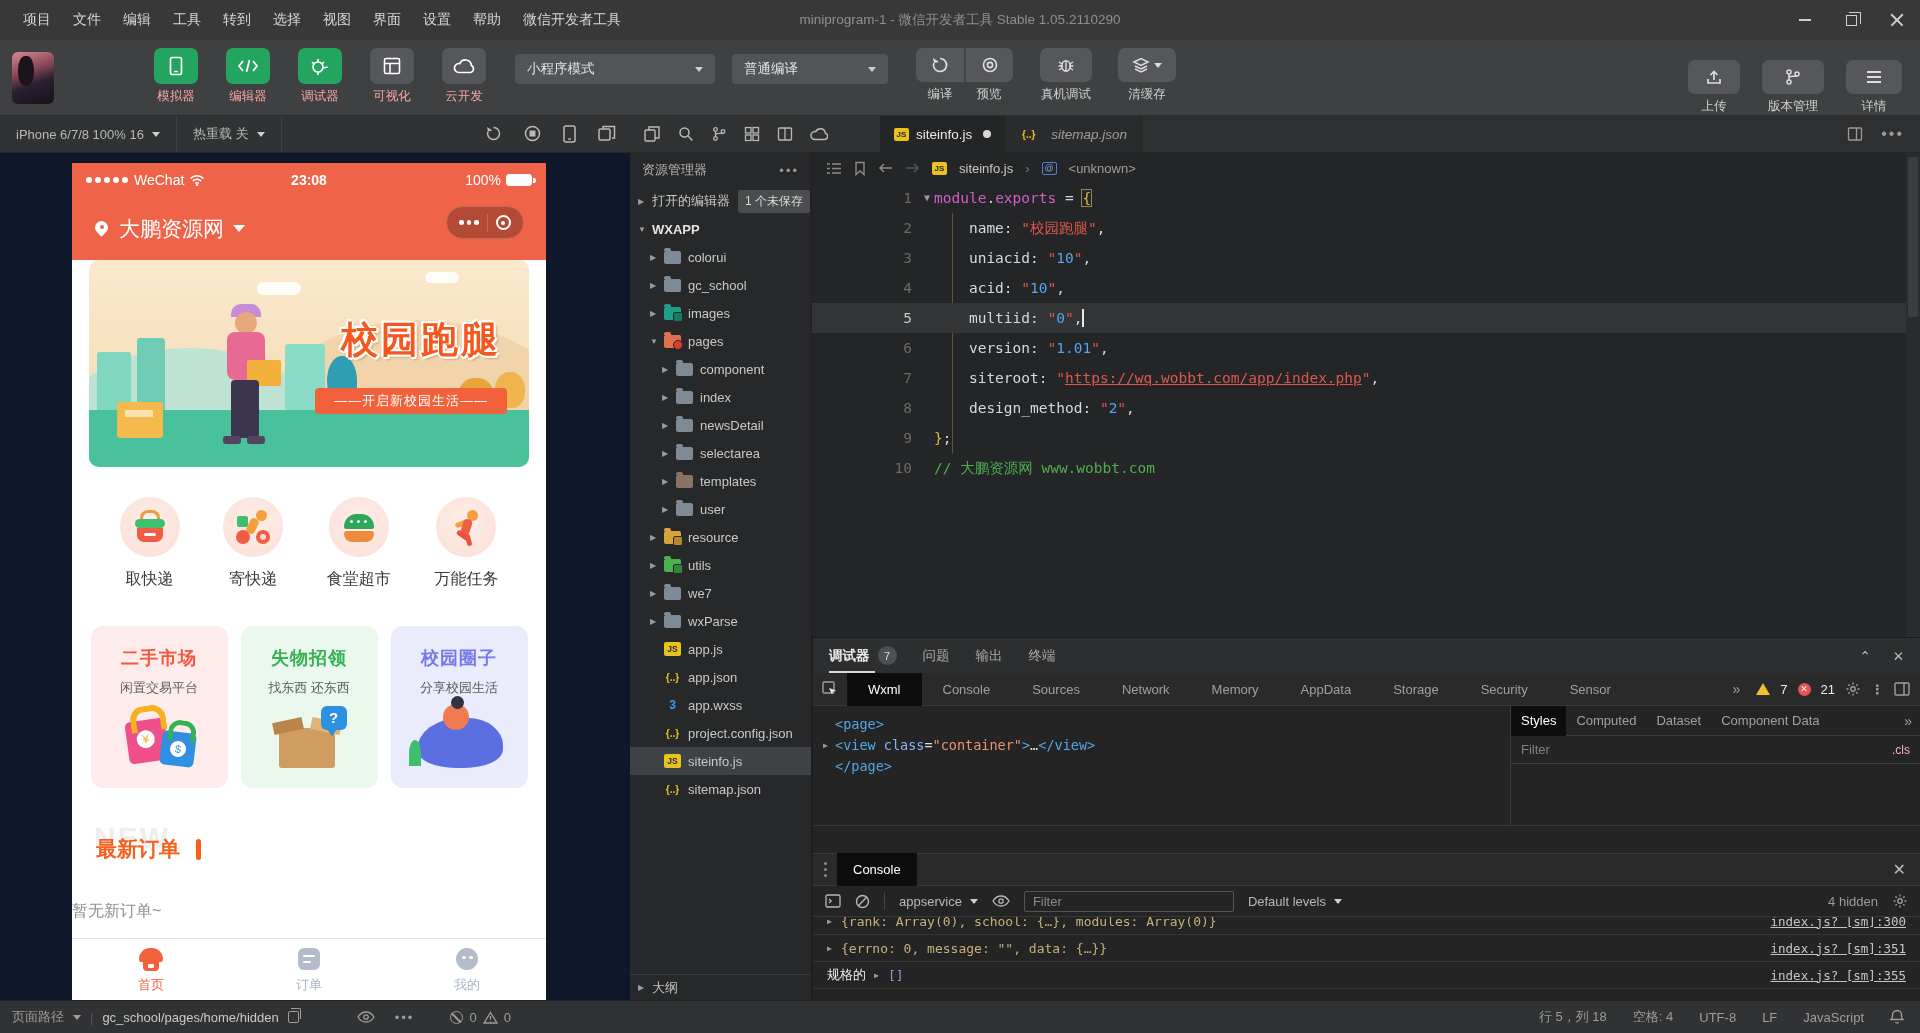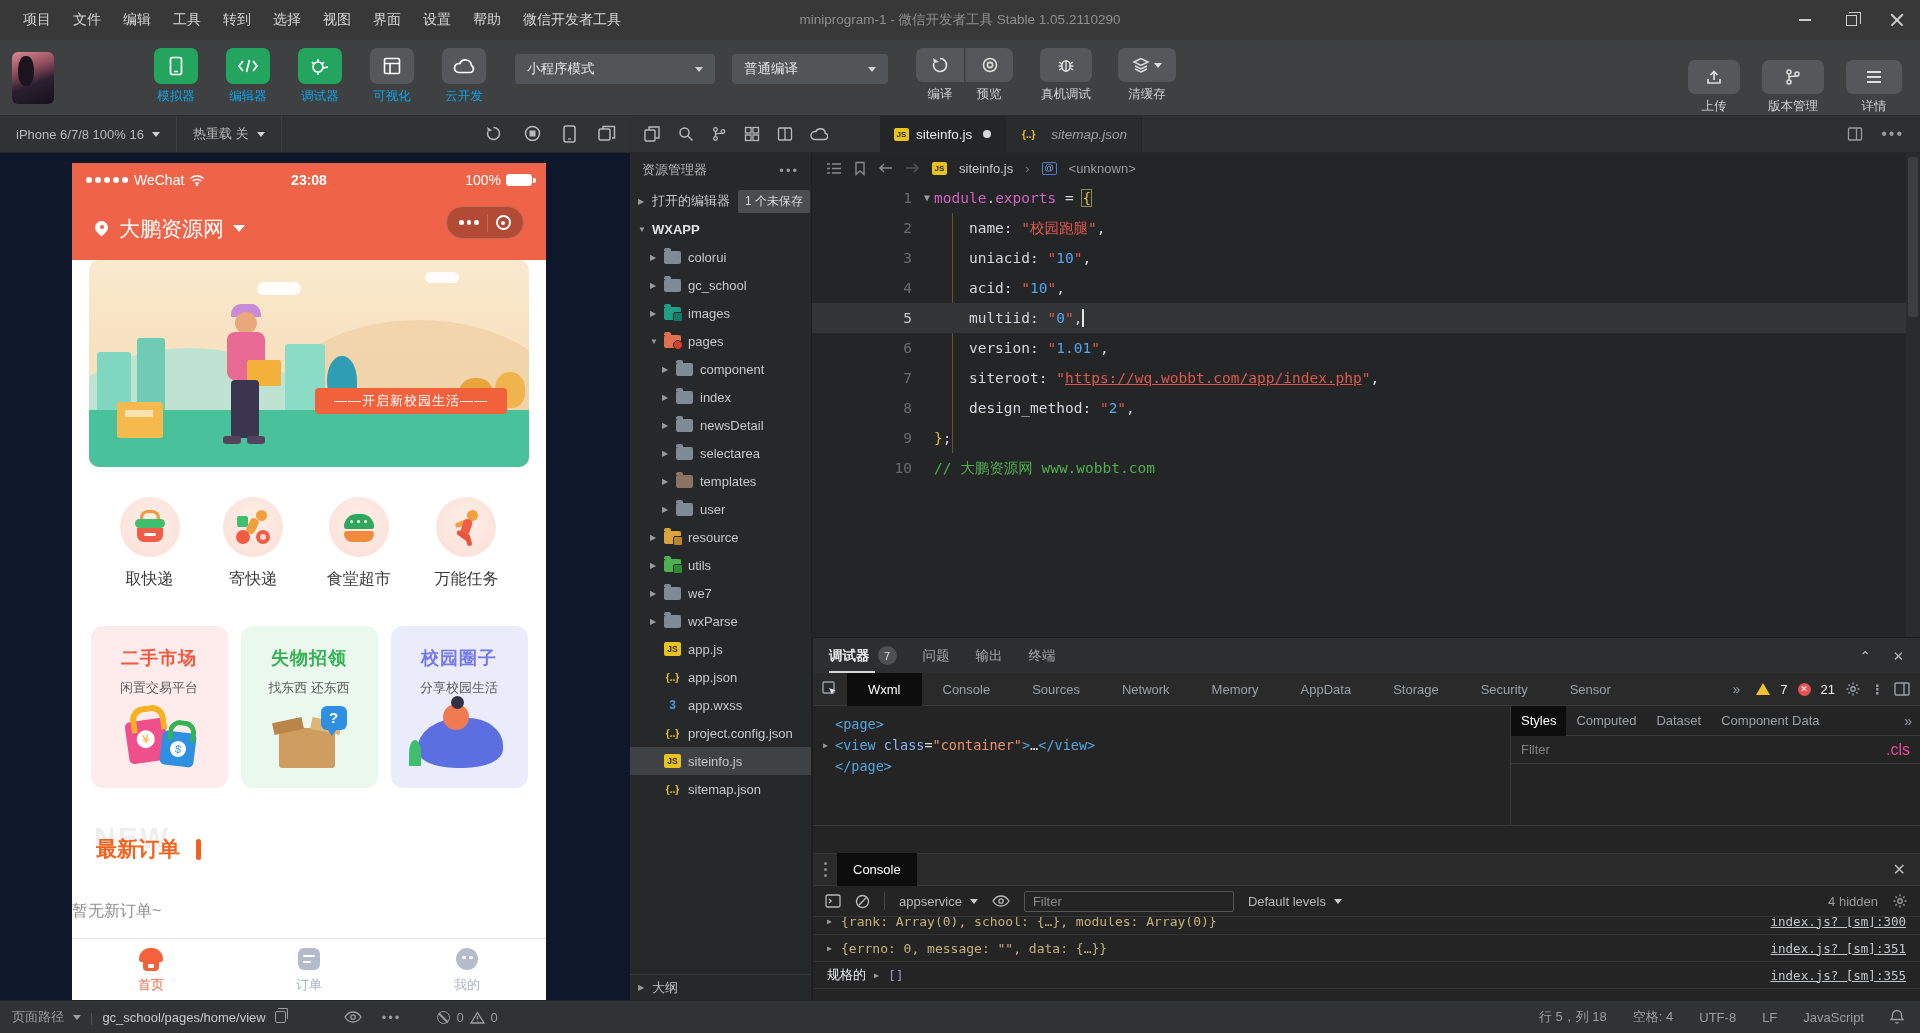--- a/index.html
+++ b/index.html
@@ -24,21 +24,21 @@
 
   
   .toolbar{position:absolute;left:0;top:40px;width:1920px;height:76px;background:#3e4041;border-bottom:1px solid #2c2c2c}
   .avatar{position:absolute;left:12px;top:12px;width:42px;height:52px;border-radius:6px;overflow:hidden;
     background:linear-gradient(160deg,#d98a92 0%,#8d4a5a 35%,#2a2030 60%,#171019 100%)}
   .avatar:after{content:"";position:absolute;left:6px;top:4px;width:16px;height:30px;border-radius:45%;background:#1c141d}
   .appbtns{position:absolute;left:152px;top:8px;display:flex;gap:24px}
   .appbtn{display:flex;flex-direction:column;align-items:center;gap:4px;width:48px}
   .appbtn .pill{width:44px;height:36px;border-radius:7px;display:flex;align-items:center;justify-content:center}
   .pill.green{background:#23a45f}.pill.gray{background:#55575a}
-  .appbtn .lbl{font-size:12.5px;color:#0ea5e9;white-space:nowrap}
+  .appbtn .lbl{font-size:12.5px;color:#fca5a5;white-space:nowrap}
   .ddl{position:absolute;top:14px;height:30px;background:#525558;border-radius:4px;color:#e2e2e2;
     font-size:13.5px;display:flex;align-items:center;padding:0 12px;gap:10px}
   .caret{width:0;height:0;border-left:4px solid transparent;border-right:4px solid transparent;border-top:5px solid #cfcfcf}
   .cgrp{position:absolute;top:8px;display:flex;flex-direction:column;align-items:center;gap:4px}
   .cpill{height:34px;background:#55575a;border-radius:7px;display:flex;align-items:center;justify-content:center;gap:4px;padding:0 12px}
   .cgrp .lbl{font-size:12.5px;color:#cfcfcf;white-space:nowrap}
   .rbtns{position:absolute;right:18px;top:20px;display:flex;gap:22px}
   svg{display:block}
 
   
@@ -251,21 +251,21 @@
   .wxml-pane{width:698px;padding:8px 0 0 10px;font-family:"DejaVu Sans Mono","Liberation Mono",monospace;font-size:13.5px;line-height:21px;border-right:1px solid #3c3c3c}
   .wx-line{white-space:pre;display:flex;align-items:center}
   .wx-arr{width:12px;color:#9a9a9a;font-size:8px;flex:none}
   .wx-tag{color:#53a7e0}.wx-attr{color:#8ab4f8}.wx-val{color:#e8946a}.wx-pln{color:#ddd}
   .styles-pane{flex:1;display:flex;flex-direction:column}
   .st-tabs{height:30px;display:flex;align-items:center;font-size:13px;color:#9aa0a6;border-bottom:1px solid #3c3c3c}
   .st-tab{padding:0 10px;height:30px;display:flex;align-items:center}
   .st-tab.active{background:#0d0d0d;color:#fff}
   .st-filter{height:28px;display:flex;align-items:center;border-bottom:1px solid #3c3c3c;color:#808080;font-size:13px}
   .st-filter .fi{flex:1;padding-left:10px}
-  .st-filter .cls{padding:0 10px;color:#ec4899;font-size:16px}
+  .st-filter .cls{padding:0 10px;color:#f9a8d4;font-size:12px}
   .dbg-gap{height:27px}
 
   
   .con-head{height:33px;display:flex;align-items:center;background:#2a2a2a;border-top:1px solid #383838;border-bottom:1px solid #383838}
   .drag-dots{width:24px;display:flex;flex-direction:column;gap:3px;align-items:center}
   .drag-dots i{width:3px;height:3px;border-radius:50%;background:#8a8a8a}
   .con-tab{background:#0d0d0d;color:#fff;font-size:13px;height:33px;display:flex;align-items:center;padding:0 16px}
   .con-head .x2{margin-left:auto;padding-right:14px;color:#bbb}
   .con-bar{height:31px;display:flex;align-items:center;gap:14px;border-bottom:1px solid #383838;font-size:13px;color:#b8b8b8;padding-left:12px}
   .con-bar .vsep{width:1px;height:18px;background:#444}
@@ -581,20 +581,21 @@
         <div class="b-person">
           <div class="bp-cap"></div>
             <div class="bp-head"></div>
             <div class="bp-body"></div>
           <div class="bp-box"></div>
             <div class="bp-legs"></div>
             <div class="bp-shoe1"></div>
             <div class="bp-shoe2"></div>
         </div>
         <div class="b-pkg"></div>
+        <div class="b-title">校园跑腿</div>
         <div class="b-ribbon">——开启新校园生活——</div>
       </div>
 
       <div class="grid" id="grid">
           <div class="gitem">
             <div class="gcirc">
               <span class="ic ic-basket">
                 <span class="handle"></span>
                 <span class="lid"></span>
                 <span class="tub"></span>
@@ -1000,21 +1001,21 @@
         </div>
         <div class="crow prompt">›</div>
       </div>
   </div>
 
   <div class="statusbar">
     <div class="sb-left">
       <span>页面路径</span>
       <span class="caret" style="border-top-color:#9d9d9d"></span>
       <span style="color:#555">|</span>
-      <span class="sb-path">gc_school/pages/home/view</span>
+      <span class="sb-path">gc_school/pages/home/hidden</span>
       <span class="sb-copy"></span>
     </div>
     <div class="sb-mid">
       <svg width="18" height="12" viewBox="0 0 18 12">
           <path d="M1 6s3-5 8-5 8 5 8 5-3 5-8 5-8-5-8-5z" fill="none" stroke="#9d9d9d" stroke-width="1.3"></path>
           <circle cx="9" cy="6" r="2.2" fill="none" stroke="#9d9d9d" stroke-width="1.3"></circle>
         </svg>
       <span style="letter-spacing:2px">•••</span>
     </div>
     <div class="sb-counts">

